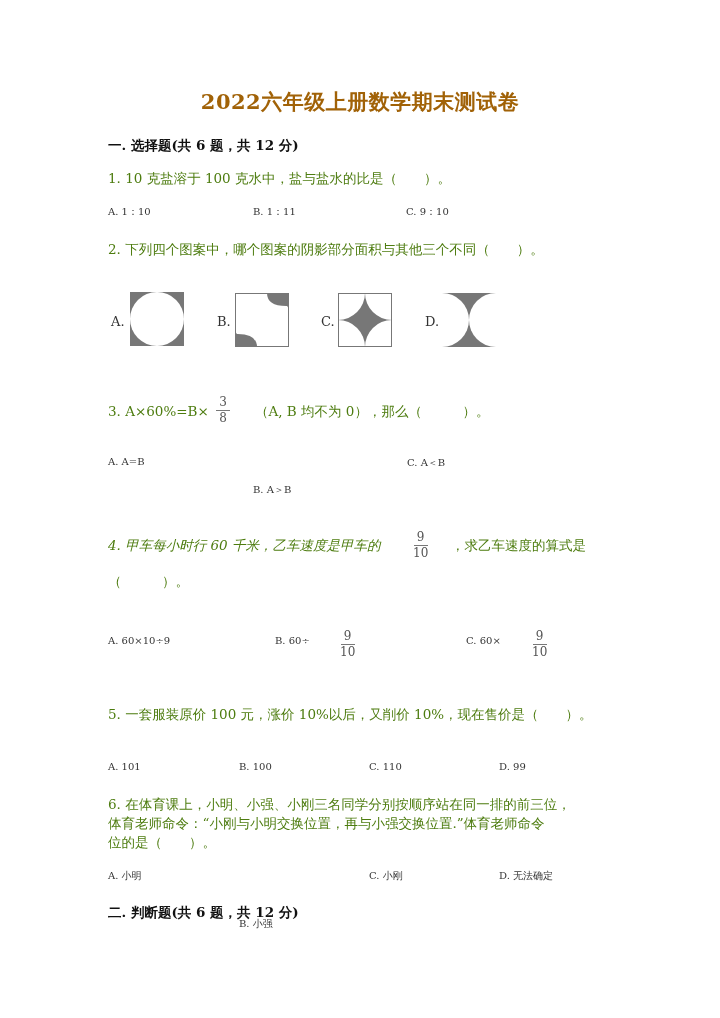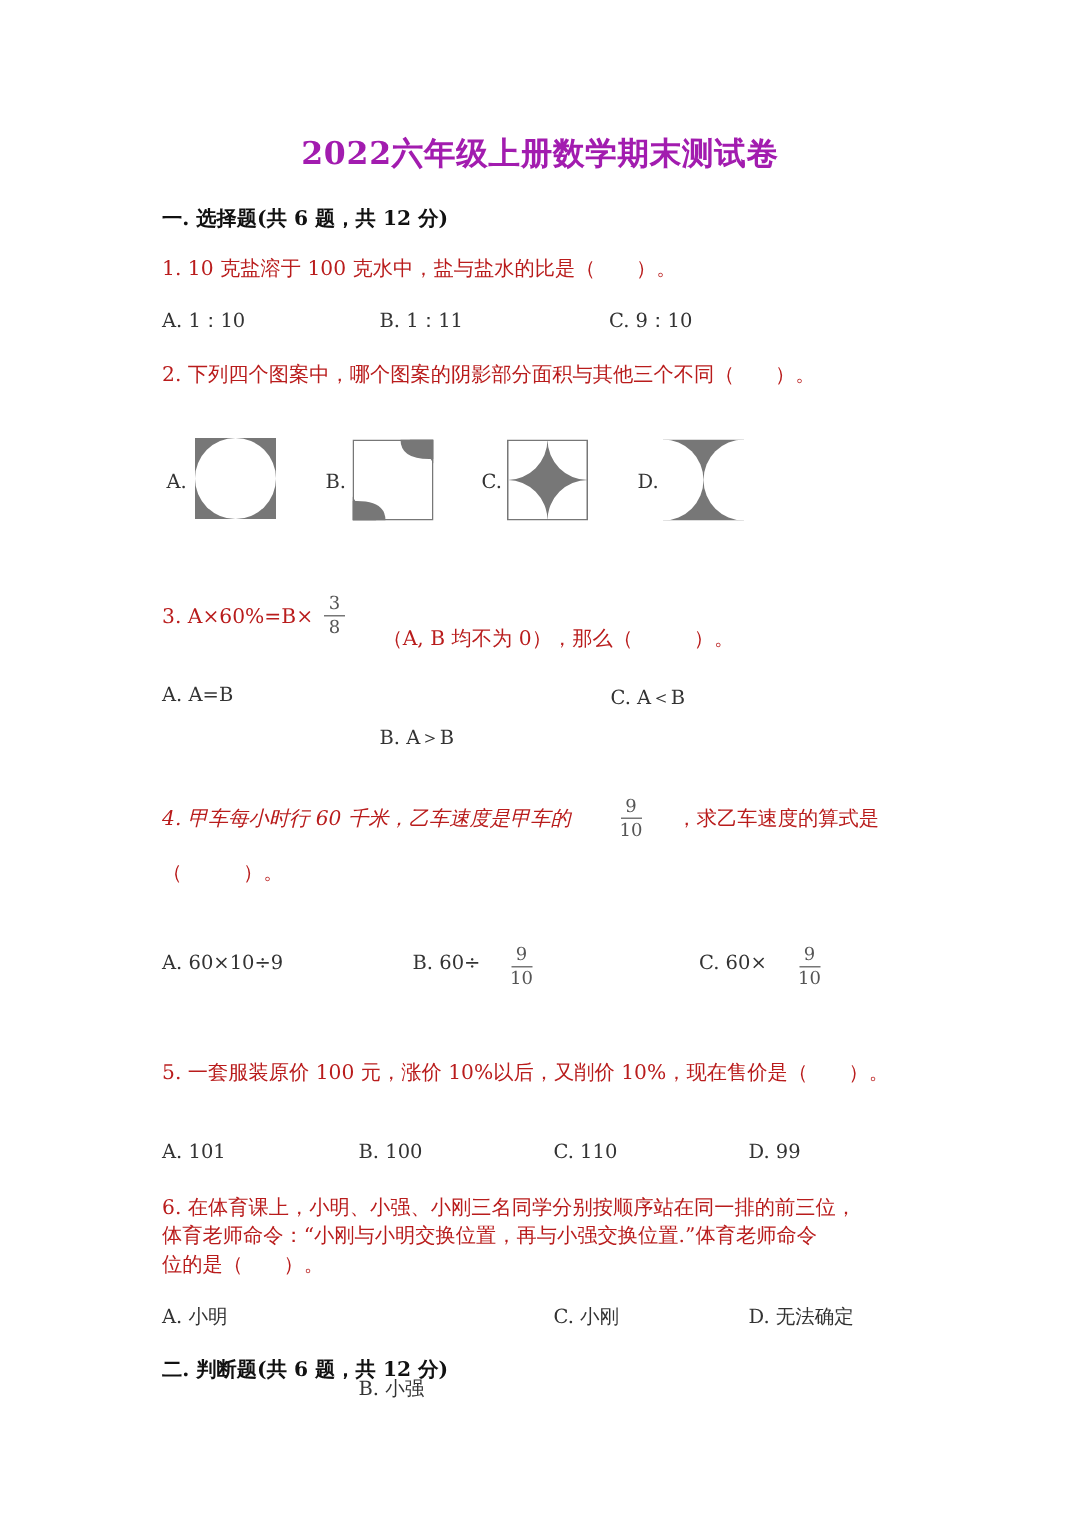--- a/index.html
+++ b/index.html
@@ -1,22 +1,22 @@
 <!DOCTYPE html>
 <html><head>
 <meta charset="utf-8">
 <style>
   html, body { margin:0; padding:0; background:#ffffff; }
   body { width:720px; height:1018px; position:relative; overflow:hidden;
          font-family:"DejaVu Serif","Liberation Serif",serif; color:#222; }
   .abs { position:absolute; white-space:nowrap; }
-  .title { left:0; width:720px; text-align:center; top:88px; font-size:21px; font-weight:bold; color:#a21caf; letter-spacing:0.5px; }
+  .title { left:0; width:720px; text-align:center; top:88px; font-size:21px; font-weight:bold; color:#a16207; letter-spacing:0.5px; }
   .sec { font-size:13.5px; font-weight:bold; color:#111; }
-  .q { font-size:13.5px; color:#b91c1c; }
-  .opt { font-size:13px; color:#333; }
+  .q { font-size:13.5px; color:#4d7c0f; }
+  .opt { font-size:10px; color:#333; }
   .frac { position:absolute; display:inline-flex; flex-direction:column; align-items:center; font-size:12px; color:#555; line-height:13px; }
   .frac .bar { width:14px; border-top:1px solid #777; margin:1px 0; }
   .fig { position:absolute; width:54px; height:54px; }
   .figlabel { font-size:13px; color:#333; }
 </style>
 </head>
 <body>
 
 <div class="abs title">2022六年级上册数学期末测试卷</div>
 
@@ -58,21 +58,21 @@
   <path d="M0,0 A27,27 0 0 1 0,54 Z" fill="#fff"></path>
   <path d="M54,0 A27,27 0 0 0 54,54 Z" fill="#fff"></path>
 </svg>
 
 <div class="abs q" style="left:108px;top:403px;">3. A×60%=B×</div>
 <div class="frac" style="left:216px;top:396px;">
   <span>3</span>
     <span class="bar"></span>
     <span>8</span>
 </div>
-<div class="abs q" style="left:255px;top:417px;">（A, B 均不为 0），那么（　　　）。</div>
+<div class="abs q" style="left:255px;top:403px;">（A, B 均不为 0），那么（　　　）。</div>
 <div class="abs opt" style="left:108px;top:456px;">A. A=B</div>
 <div class="abs opt" style="left:253px;top:456px;margin-top:27px;">B. A＞B</div>
 <div class="abs opt" style="left:407px;top:456px;">C. A＜B</div>
 
 <div class="abs q" style="left:108px;top:537px;font-style:italic;">4. 甲车每小时行 60 千米，乙车速度是甲车的</div>
 <div class="frac" style="left:413px;top:531px;">
   <span>9</span>
     <span class="bar"></span>
     <span>10</span>
 </div>

